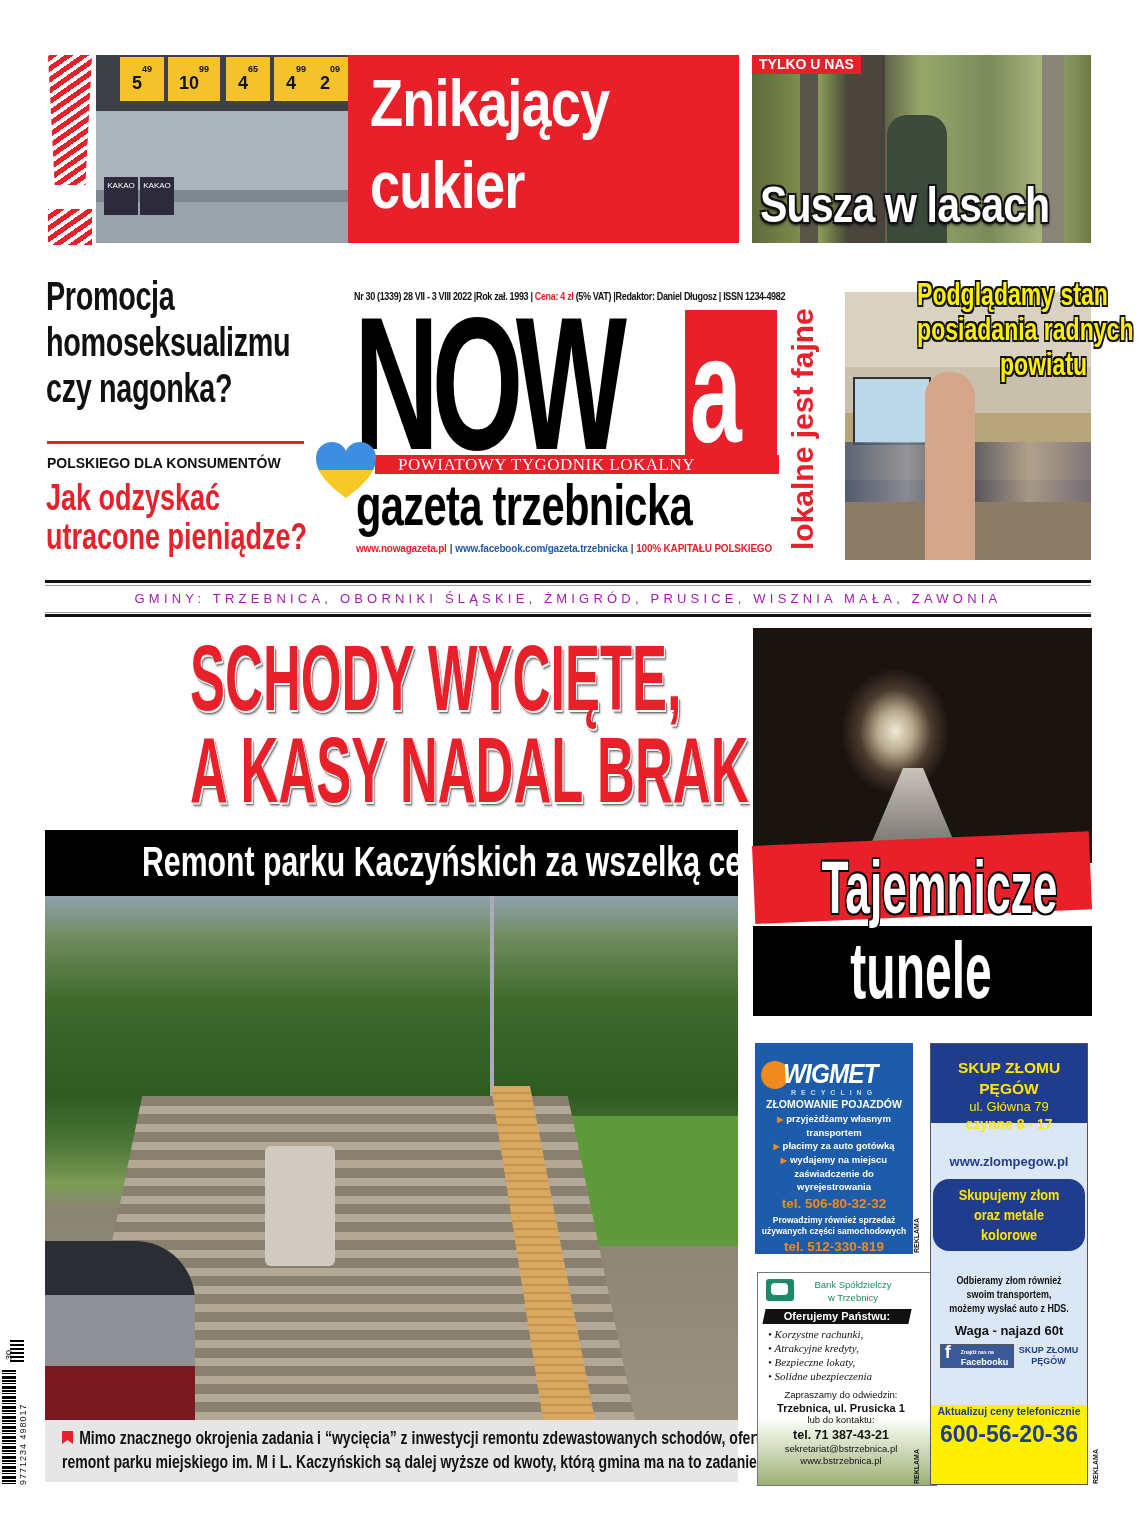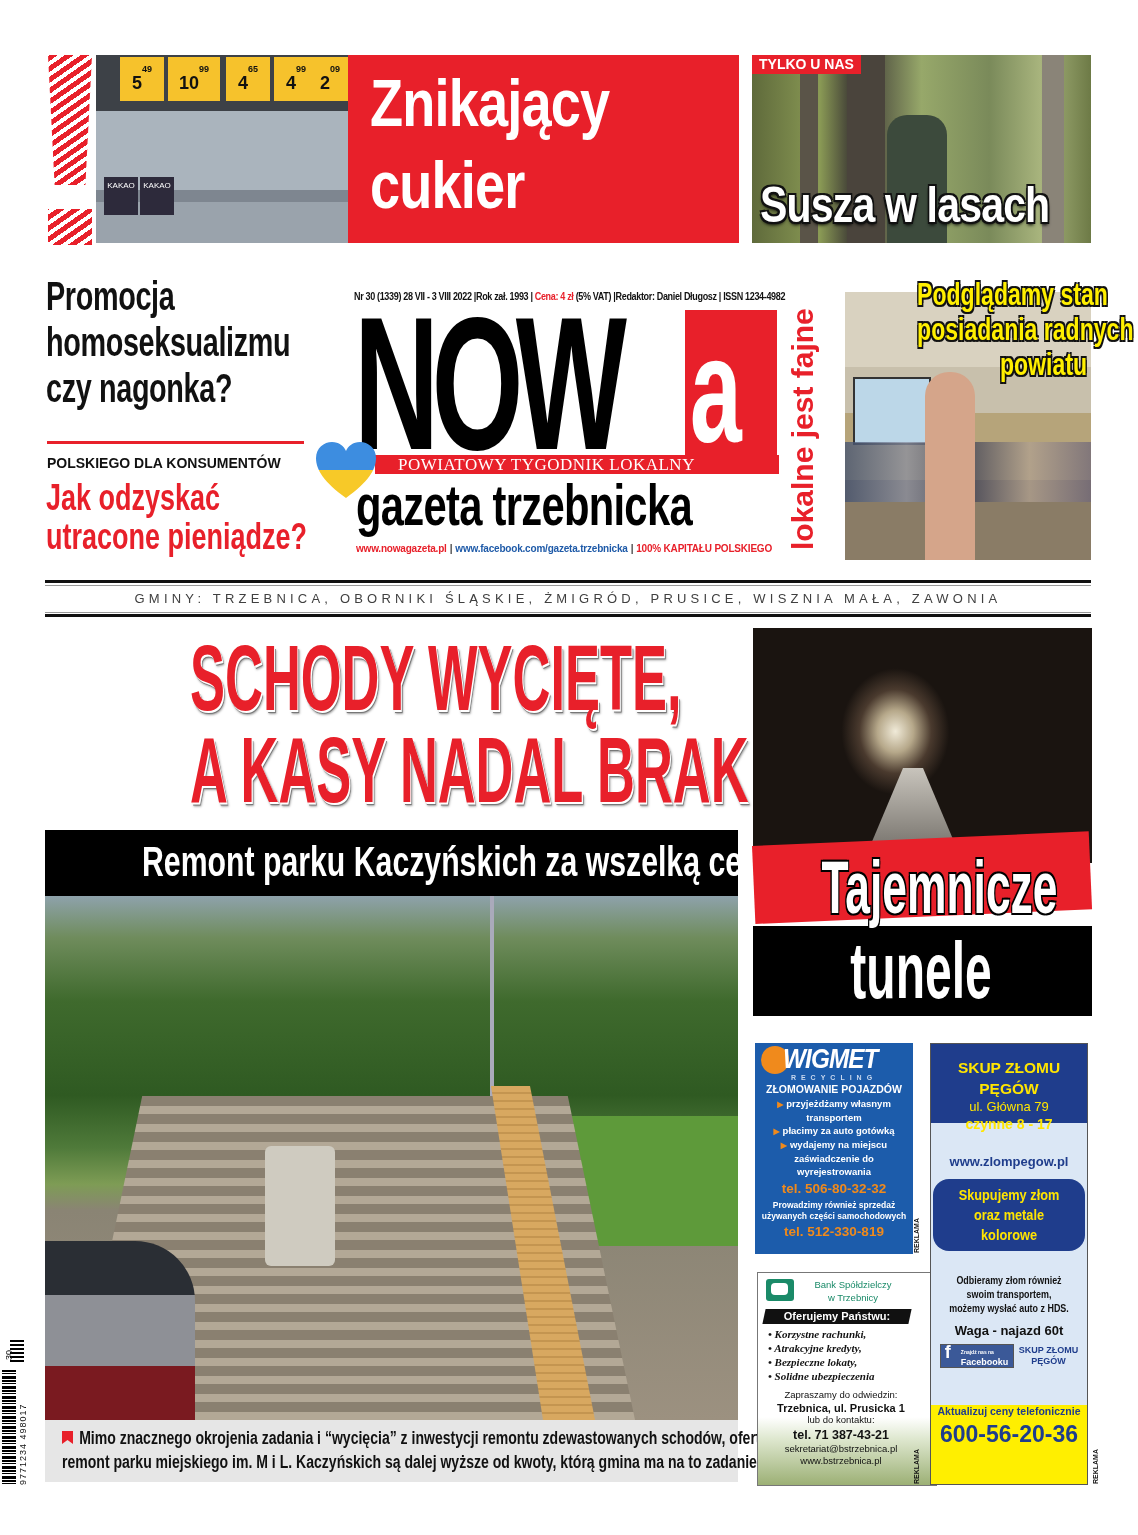--- a/index.html
+++ b/index.html
@@ -55,21 +55,21 @@
   #council .screen { position: absolute; left: 8px; top: 85px; width: 78px; height: 68px; background: #bcd7e8; border: 2px solid #333; }
   #council .hand { position: absolute; left: 80px; top: 80px; width: 50px; height: 188px; background: #d5a58a; border-radius: 24px 24px 0 0; }
   #council .people { position: absolute; left: 0; top: 150px; width: 246px; height: 60px; background: linear-gradient(90deg, #405070, #8a8fa0, #3a3e55, #b0a090, #70687a); opacity: 0.75; }
   #council-head { left: 851px; top: 277px; text-align: right; width: 236px; font-size: 32px; line-height: 35px; font-weight: 700; color: #ffef00;
     text-shadow: 2px 2px 0 #111, -2px -2px 0 #111, 2px -2px 0 #111, -2px 2px 0 #111; white-space: nowrap; }
   #council-head div { transform: scaleX(0.72); transform-origin: right top; }
 
   
   .rule-thick { left: 45px; width: 1046px; height: 3px; background: #111; }
   .rule-thin { left: 45px; width: 1046px; height: 1px; background: #999; }
-  #gminy { left: 45px; top: 591px; width: 1046px; text-align: center; font-size: 13px; letter-spacing: 4.2px; color: #404040; white-space: nowrap; }
+  #gminy { left: 45px; top: 591px; width: 1046px; text-align: center; font-size: 13px; letter-spacing: 4.2px; color: #a21caf; white-space: nowrap; }
 
   
   #main-head { left: 40px; top: 632px; width: 698px; text-align: center; font-size: 92px; line-height: 92px; font-weight: 700; color: #e8202a;
     text-shadow: 2px 2px 0 #fff, 3px 3px 0 #777, 4px 4px 3px #999; }
   #main-head div { transform: scaleX(0.57); transform-origin: center top; white-space: nowrap; letter-spacing: 0px; }
   #main-sub-bar { left: 45px; top: 830px; width: 693px; height: 66px; background: #000; }
   #main-sub { left: 45px; top: 838px; width: 693px; text-align: center; font-size: 42px; font-weight: 700; color: #fff; white-space: nowrap; }
   #main-sub div { transform: scaleX(0.72); transform-origin: center top; }
   #park-photo { left: 45px; top: 896px; width: 693px; height: 524px; overflow: hidden;
     background: linear-gradient(180deg, #8ea2ab 0%, #6f8c5c 8%, #3f6a2d 20%, #2f5a22 38%, #4f7a3a 48%, #7e9c55 55%, #8a8474 60%, #9c9180 100%); }
@@ -90,39 +90,39 @@
     background: radial-gradient(ellipse 60px 70px at 42% 44%, #f0ead8 0%, #b6a88a 30%, #4a3a2e 60%, #1a1410 90%), #0d0b0a; }
   #tunnel-photo .floor { position: absolute; left: 110px; top: 140px; width: 100px; height: 95px; background: linear-gradient(180deg, #c8c4bc, #6a6660); clip-path: polygon(40% 0, 60% 0, 100% 100%, 0 100%); }
   #tunnel-red { left: 752px; top: 846px; width: 337px; height: 78px; background: #e8202a; transform: rotate(-2.5deg); transform-origin: left top; }
   #tunnel-black { left: 753px; top: 926px; width: 339px; height: 90px; background: #000; }
   #tunnel-t1 { left: 755px; top: 850px; width: 332px; text-align: right; font-size: 74px; line-height: 76px; font-weight: 700; color: #fff; text-shadow: 2px 2px 0 #000, -2px -2px 0 #000, 2px -2px 0 #000, -2px 2px 0 #000; }
   #tunnel-t1 div, #tunnel-t2 div { transform: scaleX(0.6); transform-origin: center top; white-space: nowrap; }
   #tunnel-t2 { left: 755px; top: 930px; width: 332px; text-align: center; font-size: 80px; line-height: 82px; font-weight: 700; color: #fff; }
 
   
   #wigmet { left: 755px; top: 1043px; width: 158px; height: 211px; background: #1c5cab; color: #fff; text-align: center; font-weight: 700; }
-  #wigmet .logo { position: relative; height: 30px; margin-top: 3px; }
+  #wigmet .logo { position: relative; height: 30px; margin-top: 18px; }
   #wigmet .logo .sun { position: absolute; left: 6px; top: 0; width: 28px; height: 28px; border-radius: 50%; background: #f08a1c; }
   #wigmet .logo .w { position: absolute; left: 28px; top: -2px; font-size: 27px; font-style: italic; letter-spacing: -1px; transform: scaleX(0.9); transform-origin: left top; }
   #wigmet .rec { font-size: 7px; letter-spacing: 5px; color: #c8d8ef; margin-top: -2px; }
   #wigmet .h { font-size: 10.5px; margin-top: 2px; }
   #wigmet ul { list-style: none; font-size: 9.5px; line-height: 13px; margin-top: 2px; padding: 0 3px; }
   #wigmet ul li:before { content: "\25B6"; color: #f08a1c; font-size: 8px; margin-right: 3px; }
   #wigmet .tel { color: #f08a1c; font-size: 13.5px; margin-top: 3px; }
   #wigmet .small { font-size: 8.5px; line-height: 11px; margin-top: 4px; }
   .reklama { font-size: 7px; font-weight: 700; color: #111; transform: rotate(-90deg); transform-origin: left top; white-space: nowrap; }
 
   #bank { left: 757px; top: 1272px; width: 180px; height: 214px; border: 1px solid #777;
     background: linear-gradient(180deg, #fff 0 68%, #dfe8d0 78%, #9cb075 100%); text-align: center; }
   #bank .logo-box { position: absolute; left: 8px; top: 6px; width: 28px; height: 22px; background: #1a8a68; border-radius: 3px; }
   #bank .logo-box:after { content: ""; position: absolute; left: 5px; top: 4px; width: 17px; height: 12px; background: #fff; border-radius: 4px; }
   #bank .name { position: absolute; left: 40px; top: 5px; font-size: 9.5px; color: #1a8a68; line-height: 13px; width: 110px; }
   #bank .offer-bar { position: absolute; left: 6px; top: 36px; width: 146px; height: 15px; background: #111; transform: skewX(-12deg); }
   #bank .offer { position: absolute; left: 6px; top: 36px; width: 146px; font-size: 11px; color: #fff; font-weight: 700; line-height: 15px; }
-  #bank ul { position: absolute; left: 10px; top: 54px; list-style: none; text-align: left; font-family: "Liberation Serif", serif; font-style: italic; font-weight: 700; font-size: 11px; line-height: 14px; }
+  #bank ul { position: absolute; left: 10px; top: 54px; list-style: none; text-align: left; font-family: "Liberation Serif", serif; font-style: italic; font-weight: 400; font-size: 11px; line-height: 14px; }
   #bank ul li:before { content: "\2022  "; }
   #bank .info { position: absolute; left: 6px; top: 116px; width: 154px; font-size: 9.5px; line-height: 12.5px; color: #111; text-align: center; }
   #bank .info .b { font-weight: 700; font-size: 11px; }
   #bank .info .tel { font-weight: 700; font-size: 12.5px; line-height: 16px; }
 
   #zlom { left: 930px; top: 1043px; width: 158px; height: 442px; border: 1px solid #555;
     background: linear-gradient(180deg, #1f3d8c 0 18%, #dbe7f5 18% 100%); text-align: center; font-weight: 700; overflow: hidden; }
   #zlom .title { color: #ffe500; font-size: 15.5px; line-height: 19px; margin-top: 14px; }
   #zlom .addr { color: #ffe500; font-size: 13px; font-weight: 400; line-height: 17px; }
   #zlom .hours { color: #ffe500; font-size: 14px; line-height: 18px; }

